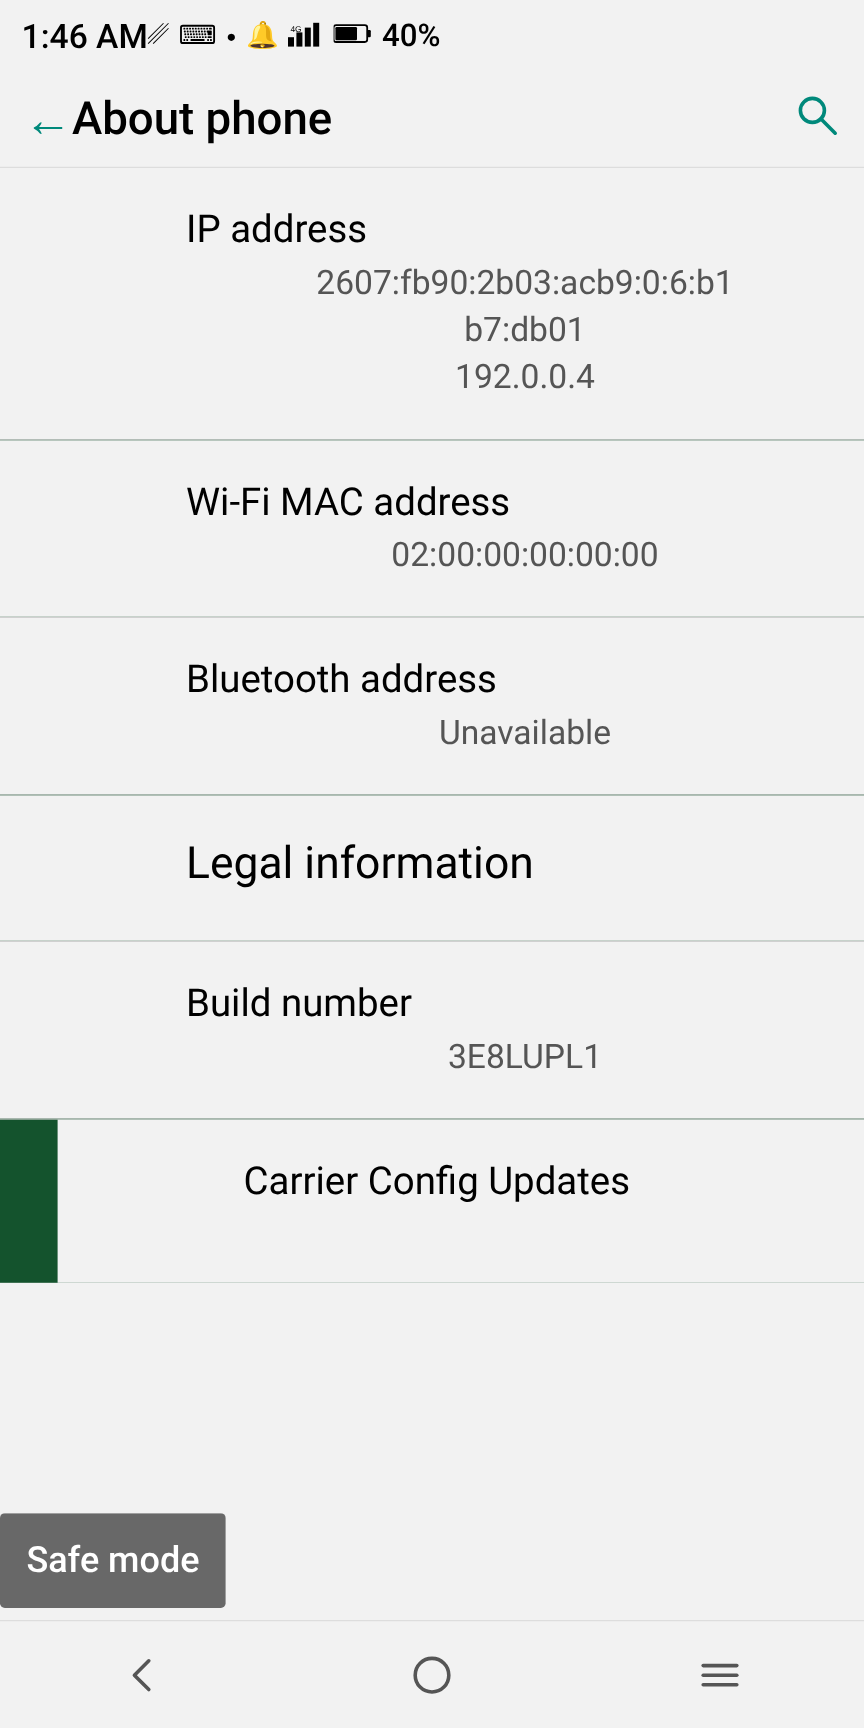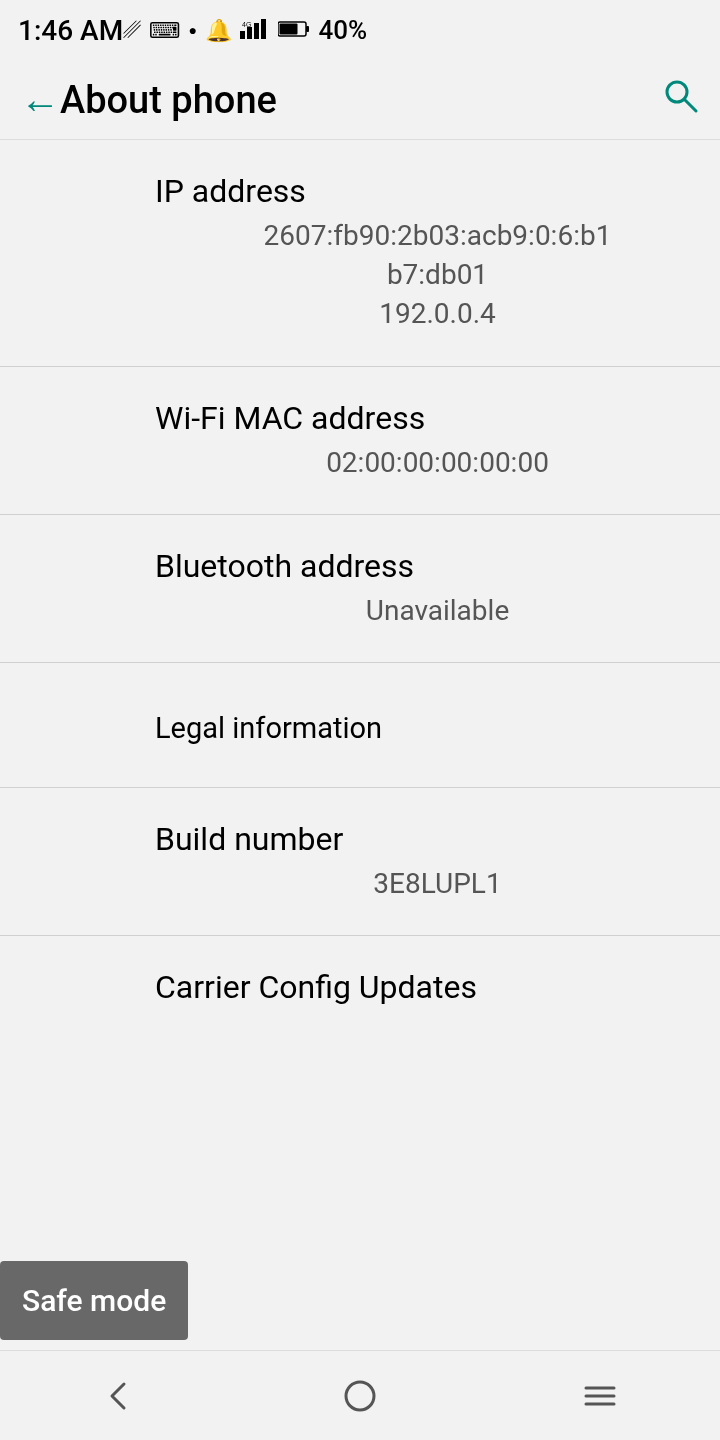--- a/index.html
+++ b/index.html
@@ -104,24 +104,23 @@
       text-align: center;
     }
 
     
     .info-item-clickable {
       padding: 36px 0 36px 155px;
       background: #f2f2f2;
       cursor: pointer;
     }
     .info-item-clickable .info-item-title {
-      font-size: 29px;
+      font-size: 37px;
       color: #000;
       font-weight: 400;
-      margin-top: 12px;
     }
 
     
     .bottom-nav {
       position: fixed;
       bottom: 0;
       left: 0;
       width: 720px;
       height: 90px;
       background: #f2f2f2;
@@ -152,20 +151,21 @@
       font-weight: 500;
       padding: 22px 22px;
       border-radius: 4px;
     }
 
     
     .info-item-partial {
       padding: 32px 0 12px 155px;
       background: #f2f2f2;
       overflow: hidden;
+      margin-left: 48px;
     }
   </style>
 </head>
 <body>
 
 <div class="status-bar">
   <span class="status-time">1:46 AM</span>
   <div class="status-icons">
 
     <span class="status-icon">␥</span>

